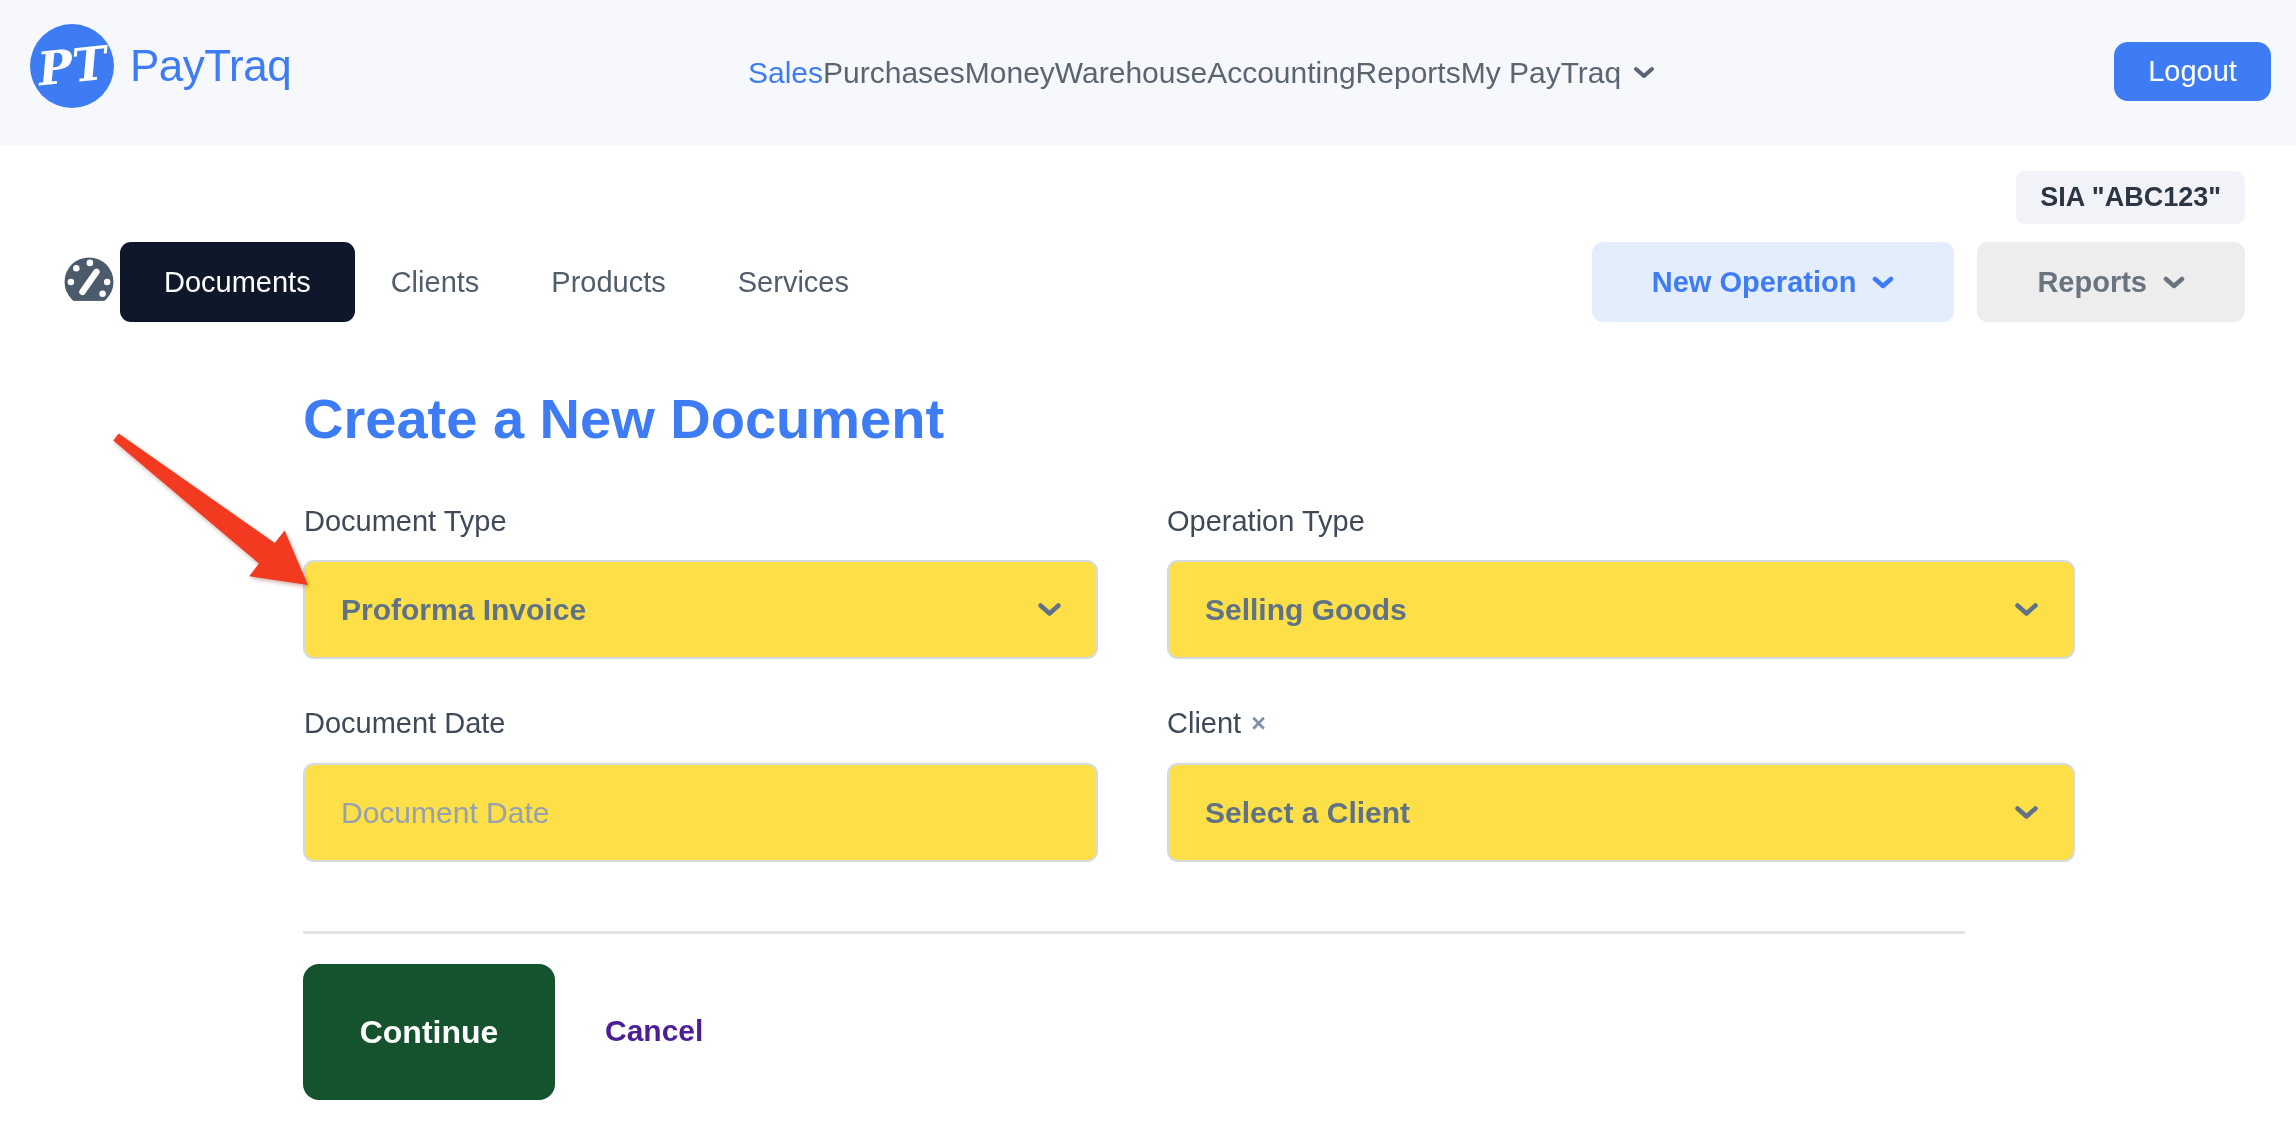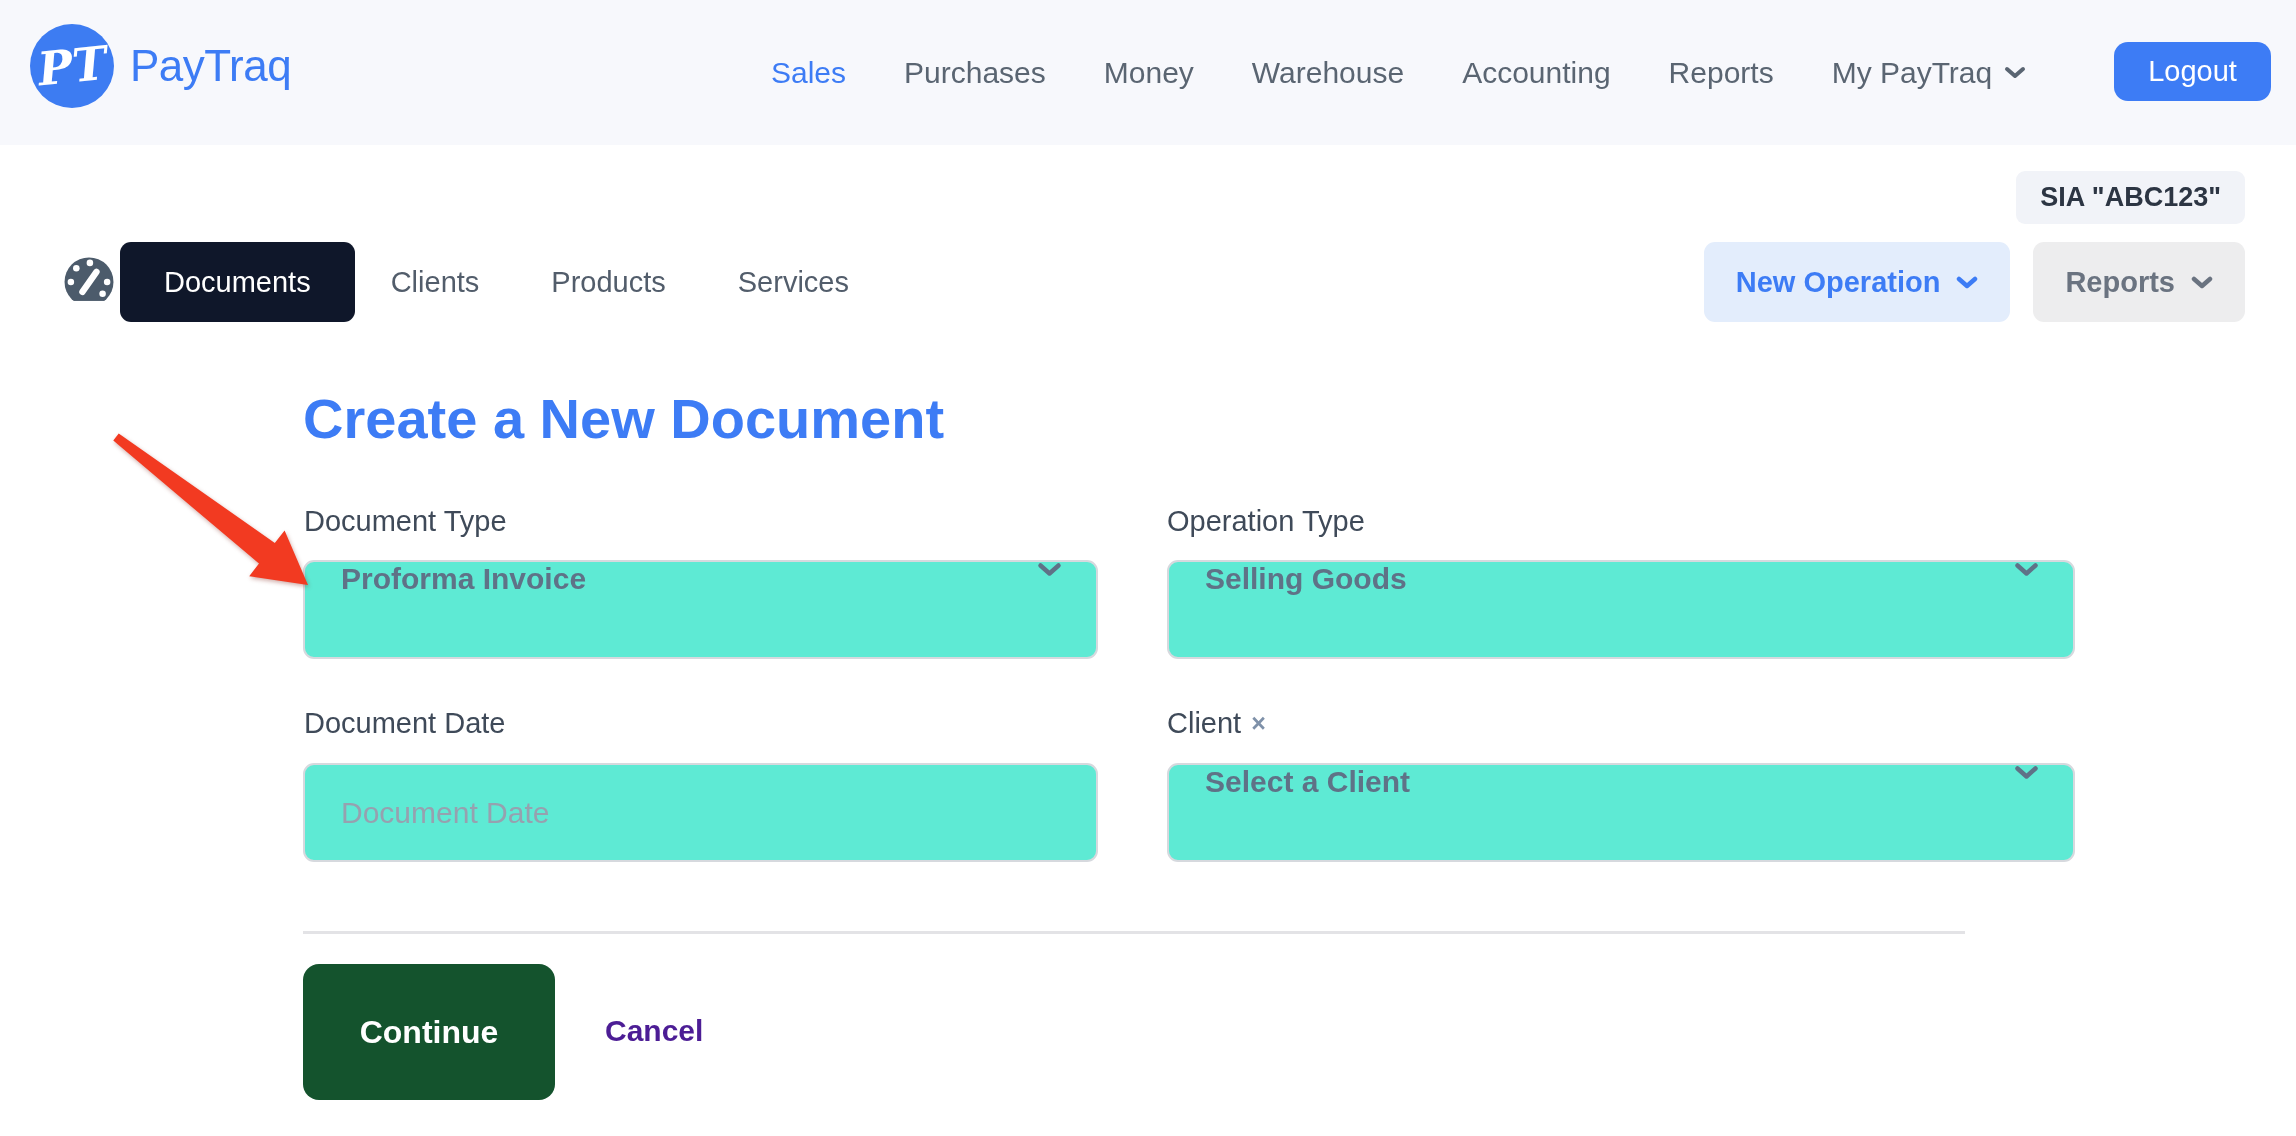--- a/index.html
+++ b/index.html
@@ -8,21 +8,21 @@
 
   
   .topbar { position:absolute; left:0; top:0; width:2296px; height:145px; background:#f7f8fc; }
   .logo-wrap { position:absolute; left:30px; top:24px; display:flex; align-items:center; cursor:pointer; }
   .logo-circle { width:84px; height:84px; border-radius:50%; background:#3d7cf2;
                  display:flex; align-items:center; justify-content:center; }
   .logo-monogram { color:#fff; font-family:"DejaVu Serif", serif; font-style:italic;
                    font-size:46px; font-weight:bold; transform:rotate(-6deg); line-height:1; }
   .logo-word { margin-left:16px; color:#3d7cf5; font-size:44px; font-weight:normal; letter-spacing:-0.5px; }
 
-  .topnav { position:absolute; left:771px; top:0; height:145px; display:flex; align-items:center; gap:58px; }
+  .topnav { position:absolute; left:748px; top:0; height:145px; display:flex; align-items:center; }
   .topnav-item { font-size:30px; color:#5a6572; cursor:pointer; display:flex; align-items:center; gap:12px; white-space:nowrap; }
   .topnav-item.active { color:#3d7cf5; }
   .chev { display:inline-block; }
   .chev svg { display:block; }
 
   .logout-btn { position:absolute; left:2114px; top:42px; width:157px; height:59px;
                 background:#3d7cf5; color:#fff; font-size:29px; border:none; border-radius:14px;
                 display:flex; align-items:center; justify-content:center; cursor:pointer; }
 
   
@@ -31,38 +31,38 @@
 
   
   .subnav { position:absolute; left:0; top:242px; width:2296px; height:80px; }
   .gauge-tab { position:absolute; left:60px; top:10px; width:58px; height:58px; cursor:pointer; }
   .tabs { position:absolute; left:120px; top:0; height:80px; display:flex; align-items:center; }
   .tab { font-size:29px; color:#525d6b; padding:0 36px; height:80px; display:flex; align-items:center;
          cursor:pointer; white-space:nowrap; }
   .tab.active { background:#0f172a; color:#fff; border-radius:11px; padding:0 44px; }
   .subnav-actions { position:absolute; right:51px; top:0; height:80px; display:flex; gap:23px; }
   .action-btn { height:80px; border:none; border-radius:11px; font-size:29px; font-weight:bold;
-                display:flex; align-items:center; gap:16px; padding:0 32px; cursor:pointer; }
+                display:flex; align-items:center; gap:16px; padding:0 60px; cursor:pointer; }
   .action-btn.primary-soft { background:#e3edfc; color:#3d7cf5; }
   .action-btn.gray-soft { background:#ededee; color:#6a7380; }
 
   
   .form-area { position:absolute; left:303px; top:0; width:1662px; height:1136px; }
   .page-title { position:absolute; left:0; top:386px; font-size:56px; font-weight:bold; color:#3d7cf5; white-space:nowrap; }
 
   .field-label { position:absolute; font-size:29px; color:#3f4a59; display:flex; align-items:center; gap:10px; }
   .lbl-r1 { top:505px; }
   .lbl-r2 { top:707px; }
   .col-l { left:1px; }
   .col-r { left:864px; }
 
   .clear-x { font-size:25px; color:#7f91a9; font-weight:bold; cursor:pointer; line-height:1; }
 
-  .field-box { position:absolute; height:99px; background:#5eead4; border:2px solid #d6d9de; border-radius:11px;
-               display:flex; align-items:flex-start; padding:0 34px 0 36px; cursor:pointer; }
+  .field-box { position:absolute; height:99px; background:#fde047; border:2px solid #d6d9de; border-radius:11px;
+               display:flex; align-items:center; padding:0 34px 0 36px; cursor:pointer; }
   .box-r1 { top:560px; }
   .box-r2 { top:763px; }
   .box-l  { left:0; width:795px; }
   .box-r  { left:864px; width:908px; }
   .field-value { font-size:30px; font-weight:bold; color:#5f7287; flex:1; }
   .field-box .chev { color:#5f7287; }
 
   .date-input { width:100%; height:100%; border:none; outline:none; font-size:30px; color:#3f4a59;
                 font-family:"Liberation Sans", sans-serif; background:transparent; }
   .date-input::placeholder { color:#96a1af; opacity:1; }

